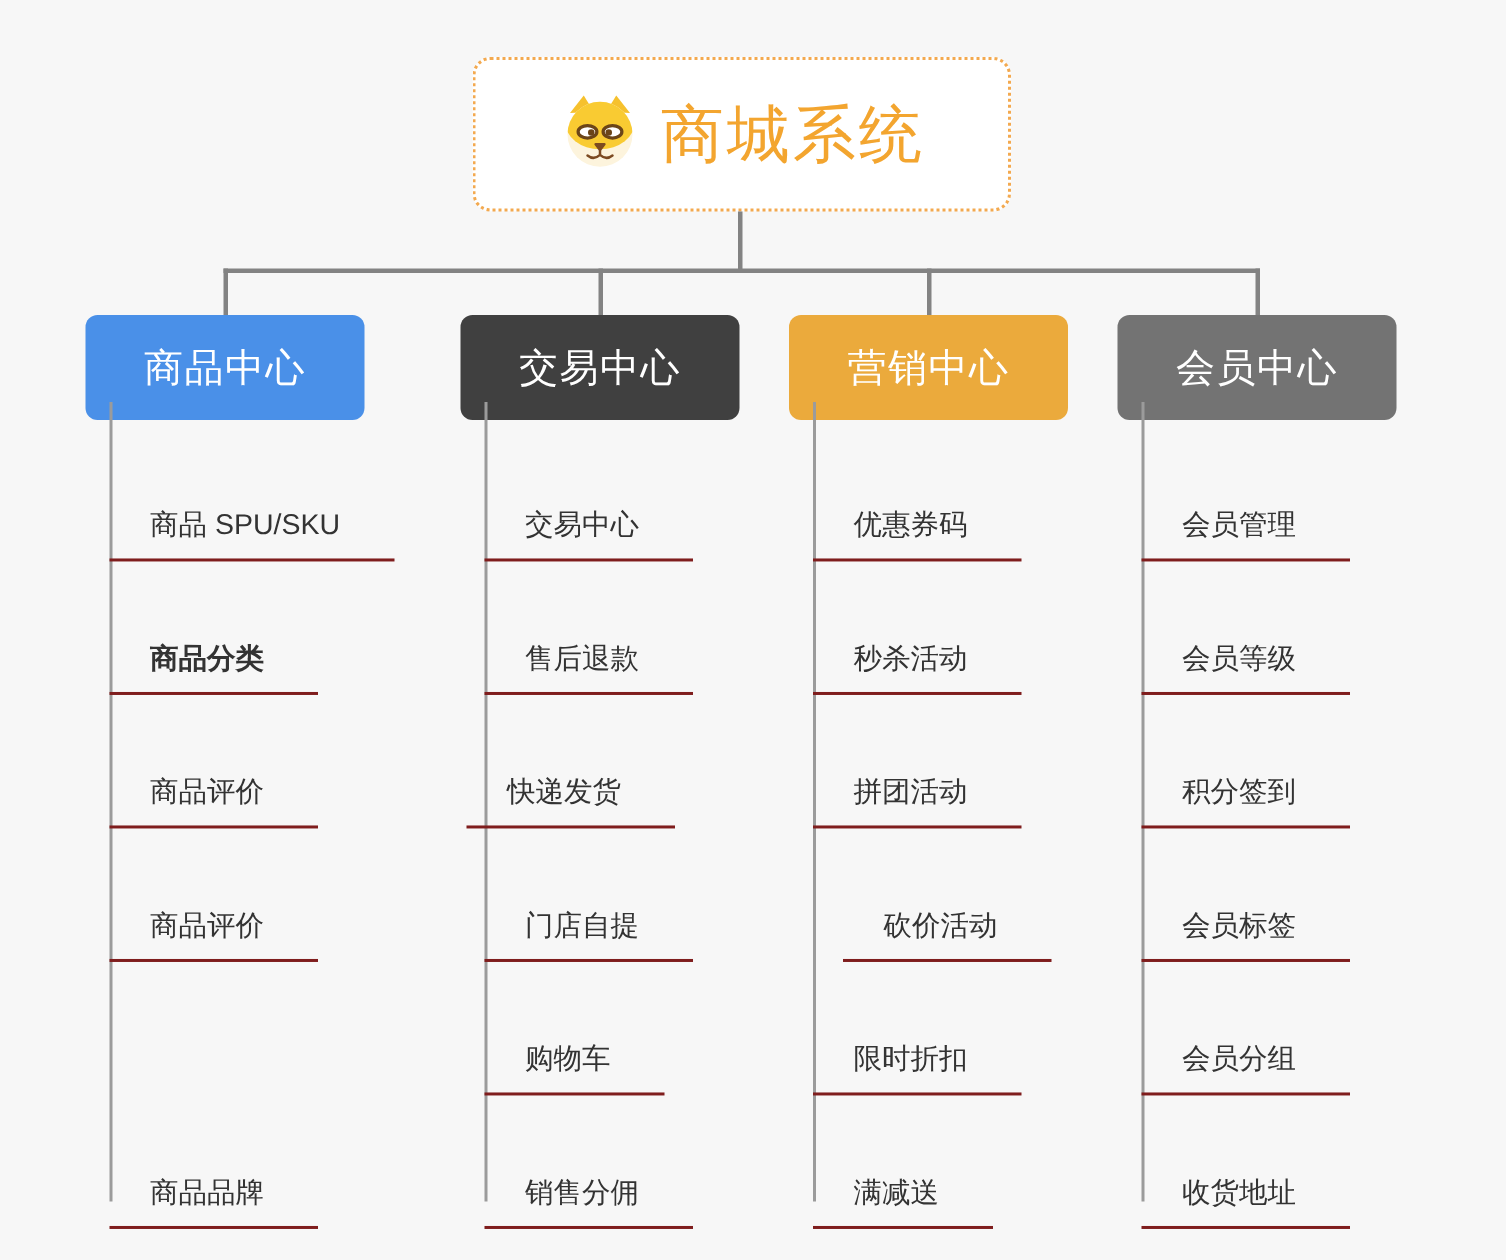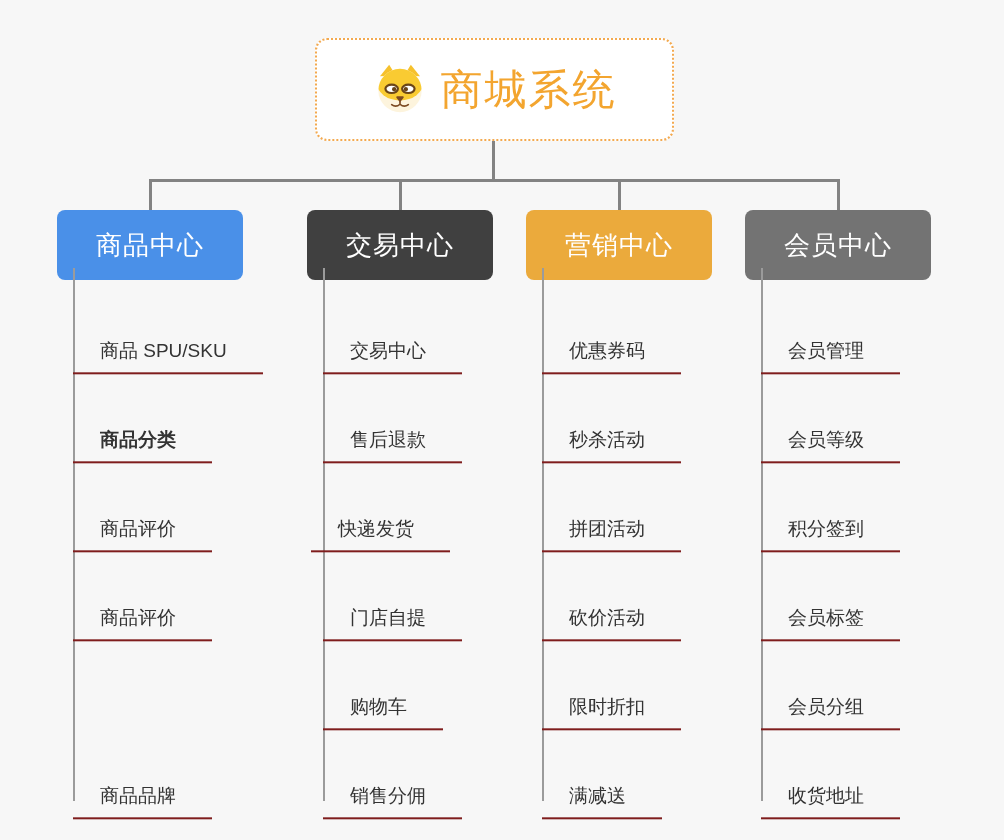--- a/index.html
+++ b/index.html
@@ -118,21 +118,21 @@
     <div class="leaf" style="left: 311px; top: 534px;">快递发货</div>
     <div class="leaf" style="left: 323px; top: 623px;">门店自提</div>
     <div class="leaf" style="left: 323px; top: 712px;">购物车</div>
     <div class="leaf" style="left: 323px; top: 801px;">销售分佣</div>
     <div class="connector" style="left: 618px; top: 179px; width: 3px; height: 31px;"></div>
     <div class="branch-header" style="left: 526px; top: 210px; background: rgb(235, 170, 60);">营销中心</div>
     <div class="thin-line" style="left: 542px; top: 268px; width: 2px; height: 533px;"></div>
     <div class="leaf" style="left: 542px; top: 356px;">优惠券码</div>
     <div class="leaf" style="left: 542px; top: 445px;">秒杀活动</div>
     <div class="leaf" style="left: 542px; top: 534px;">拼团活动</div>
-    <div class="leaf" style="left: 542px; top: 623px;">砍价活动</div>
+    <div class="leaf" style="left: 562px; top: 623px;">砍价活动</div>
     <div class="leaf" style="left: 542px; top: 712px;">限时折扣</div>
     <div class="leaf" style="left: 542px; top: 801px;">满减送</div>
     <div class="connector" style="left: 837px; top: 179px; width: 3px; height: 31px;"></div>
     <div class="branch-header" style="left: 745px; top: 210px; background: #737373;">会员中心</div>
     <div class="thin-line" style="left: 761px; top: 268px; width: 2px; height: 533px;"></div>
     <div class="leaf" style="left: 761px; top: 356px;">会员管理</div>
     <div class="leaf" style="left: 761px; top: 445px;">会员等级</div>
     <div class="leaf" style="left: 761px; top: 534px;">积分签到</div>
     <div class="leaf" style="left: 761px; top: 623px;">会员标签</div>
     <div class="leaf" style="left: 761px; top: 712px;">会员分组</div>

